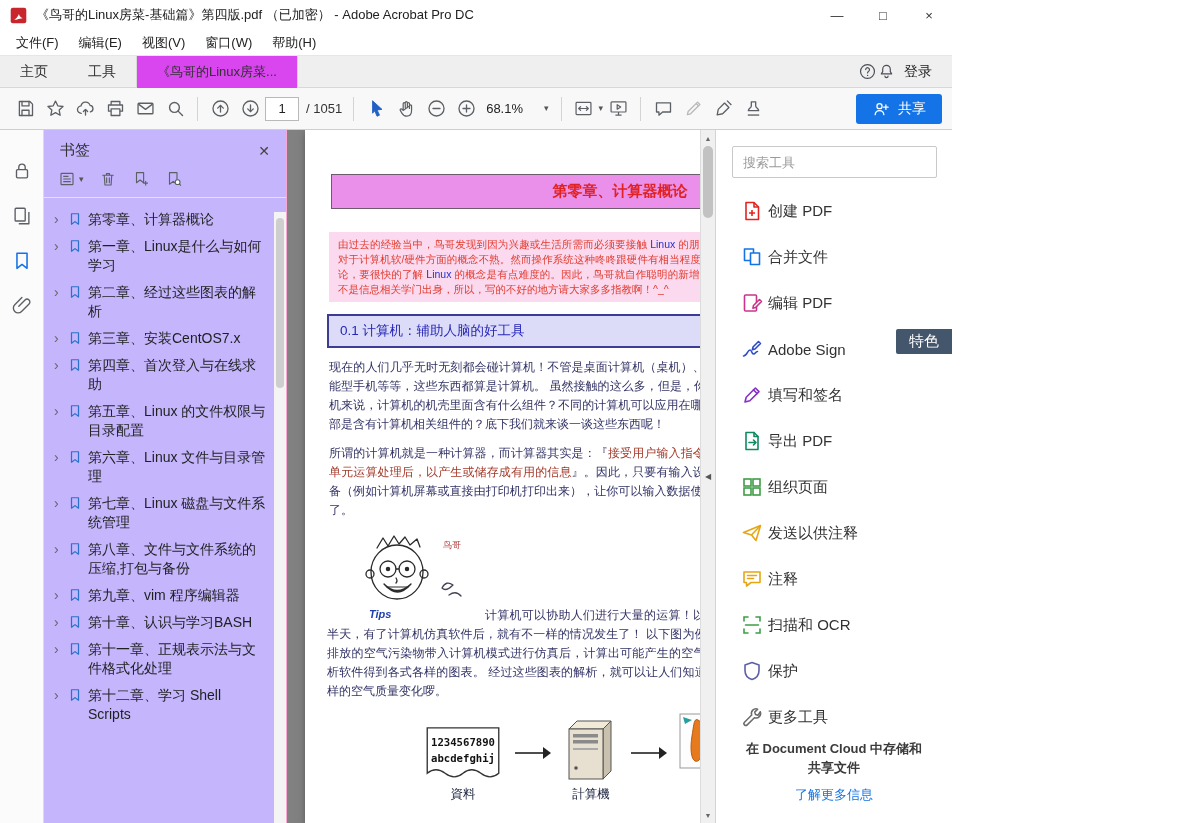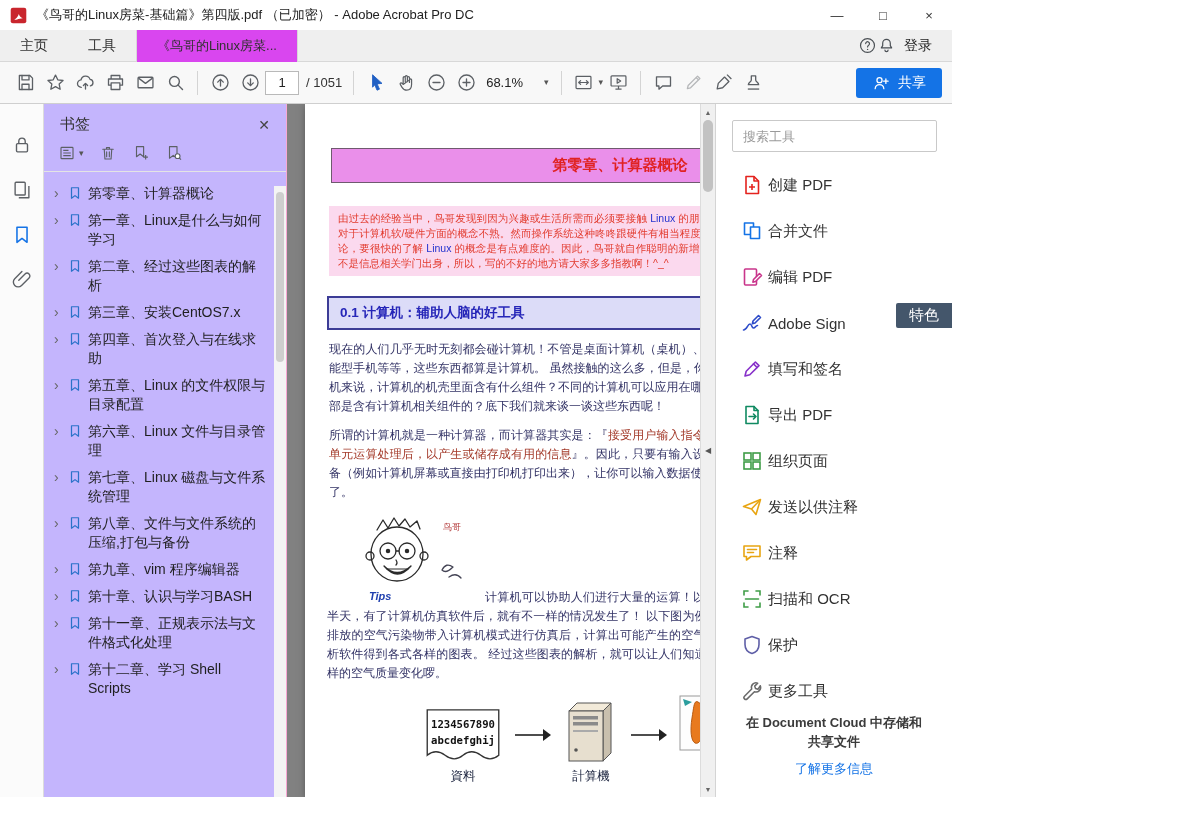--- a/index.html
+++ b/index.html
@@ -67,21 +67,21 @@
 .vscroll{position:absolute;right:0;top:0;bottom:0;width:15px;background:#f0f0f0;border-left:1px solid #dcdcdc}
 .vs-arrow{position:absolute;left:0;width:14px;height:14px;display:flex;align-items:center;justify-content:center;font-size:7px;color:#666}
 .vs-thumb{position:absolute;left:2px;top:16px;width:10px;height:72px;background:#c2c2c2;border-radius:5px}
 .collapse-handle{position:absolute;left:0;top:50%;transform:translateY(-50%);width:14px;height:26px;display:flex;align-items:center;justify-content:center;font-size:8px;color:#555}
 
 
 .banner{margin:44px 4px 0;background:#ea8fea;border:1px solid #6f5a6f;text-align:center;font-size:15px;font-weight:bold;color:#e02222;padding:7px 0}
 .updated{text-align:right;font-size:10px;color:#d856b0;margin:5px 6px 0}
 .intro{margin:4px 2px 0;background:#fbd9ee;padding:5px 9px;font-size:10.5px;line-height:15px;color:#e23b2e;text-align:justify}
 .seg-r{color:#e23b2e}.seg-b{color:#2433cf}.seg-n{color:inherit}.seg-q{color:#a33a2a}
-.sectionbox{margin:20px 0 0;background:#dcdcf8;border:2px solid #3c3c96;padding:6px 11px;font-size:13.5px;font-weight:bold;color:#2626b8}
+.sectionbox{margin:12px 0 0;background:#dcdcf8;border:2px solid #3c3c96;padding:6px 11px;font-size:13.5px;font-weight:normal;color:#2626b8}
 .para{margin:10px 2px 0;font-size:12px;line-height:19px;color:#333366;text-align:justify}
 .tips-block{margin-top:10px;font-size:12px;line-height:19px;color:#333366;text-align:justify}
 .tips-block::after{content:"";display:block;clear:both}
 .mascot-float{float:left;width:118px;height:92px;margin:2px 10px 0 30px;position:relative}
 .tips-spacer{float:right;width:calc(100% - 162px);height:76px}
 .tips-label{position:absolute;left:12px;bottom:0;font-size:11px;font-weight:bold;color:#1f3fae;font-style:italic}
 .diagram{display:flex;align-items:flex-start;margin:8px 0 0 96px;gap:10px}
 .dcol{display:flex;flex-direction:column;align-items:center;justify-content:flex-end;height:94px}
 .dlabel{font-size:12.5px;color:#222a44;margin-top:3px}
 .darrow{margin-top:34px;flex:none}
@@ -364,20 +364,27 @@
         <path d="M6 18c2.5-1 5.5-4.5 6.5-8 .5 2.5 2.5 5 5.5 6-3 .5-5.5.5-8 1.5-1.5.6-3 .8-4 .5z" fill="#fff"></path>
       </svg>
     <span class="apptitle">《鸟哥的Linux房菜-基础篇》第四版.pdf  （已加密）  - Adobe Acrobat Pro DC</span>
     <div class="win-controls">
       <span class="win-btn">—</span>
       <span class="win-btn">□</span>
       <span class="win-btn">×</span>
     </div>
   </div>
 
+  <div class="menubar">
+      <span class="menu-item">文件(F)</span>
+      <span class="menu-item">编辑(E)</span>
+      <span class="menu-item">视图(V)</span>
+      <span class="menu-item">窗口(W)</span>
+      <span class="menu-item">帮助(H)</span>
+    </div>
 
   <div class="tabbar">
     <div class="tab">主页</div>
     <div class="tab">工具</div>
     <div class="tab doc">《鸟哥的Linux房菜...</div>
     <div class="tabbar-right">
       <svg class="tb-ic">
           <use href="#ic-help"></use>
         </svg>
       <svg class="tb-ic">

